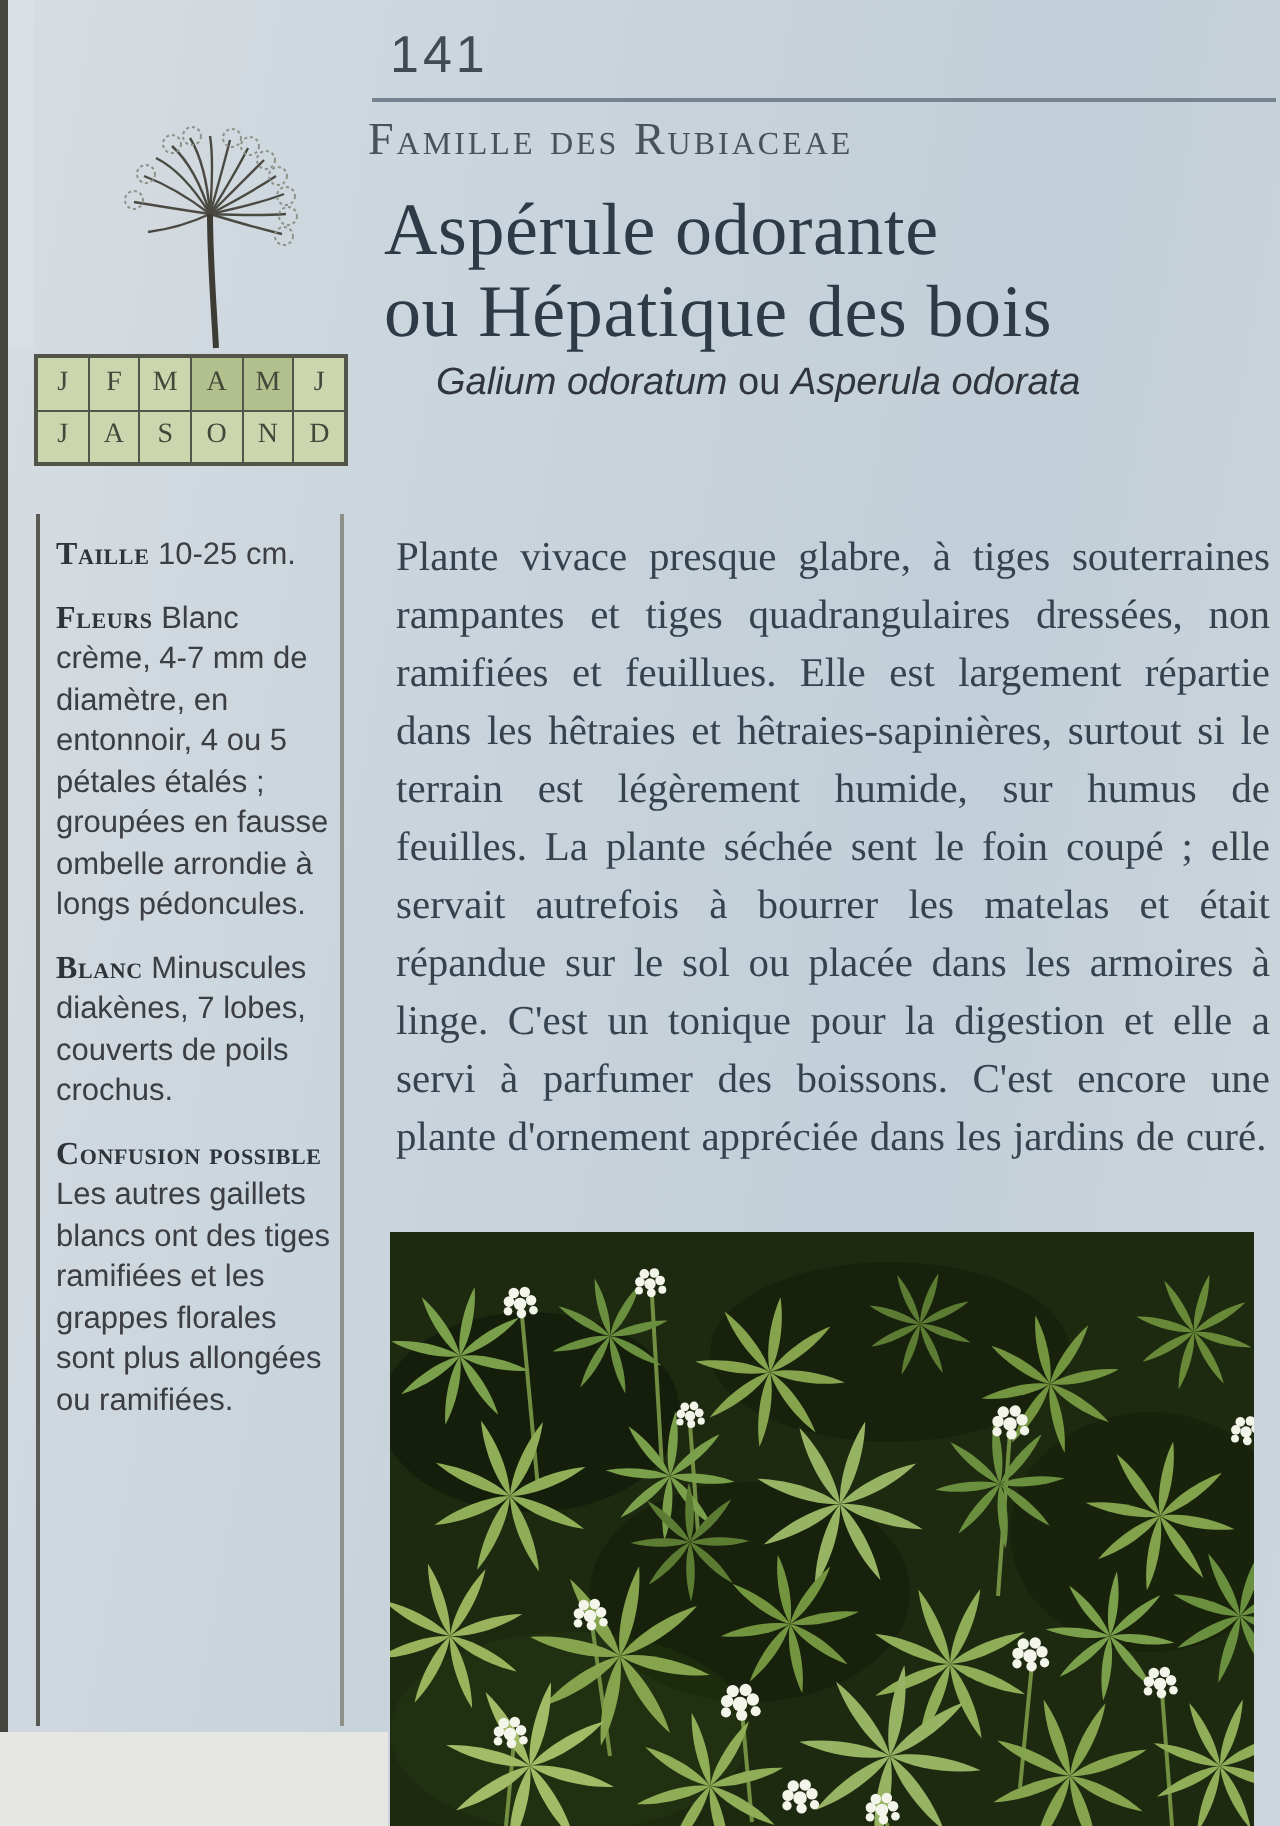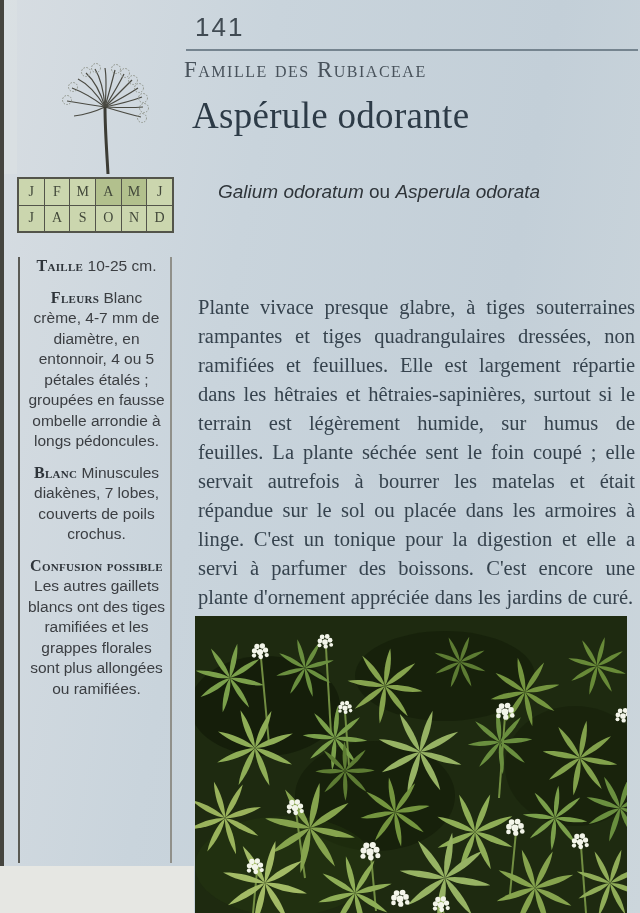--- a/index.html
+++ b/index.html
@@ -46,32 +46,32 @@
   #calendar .cell {
     background:#cbd6ae; display:flex; align-items:center; justify-content:center;
     font-size:14px; color:#42483a;
   }
   #calendar .cell.hl { background:#b2c08d; }
 
   
   #rule-sidebar-left  { position:absolute; left:18px;  top:257px; width:2px;   height:606px; background:#5a5a54; }
   #rule-sidebar-right { position:absolute; left:170px; top:257px; width:1.5px; height:606px; background:#90908a; }
   #sidebar {
-    position:absolute; left:28px; top:256px; width:137px;
-    font-family:"Liberation Sans", sans-serif; font-size:15.5px; line-height:20.5px; color:#3b3e42;text-align:center;
+    position:absolute; left:28px; top:268px; width:137px;
+    font-family:"Liberation Sans", sans-serif; font-size:15.5px; line-height:20.5px; color:#3b3e42;
   }
   #sidebar .entry { margin:0 0 11px 0; }
   #sidebar .lbl {
     font-family:"Liberation Serif", serif; font-variant:small-caps; font-weight:600;
     font-size:16px; letter-spacing:.3px; color:#2e343a;
   }
 
   
   #main-description {
-    position:absolute; left:198px; top:272px; width:437px;
+    position:absolute; left:198px; top:244px; width:437px;
     font-size:20.5px; line-height:29px; color:#36434e; text-align:justify; word-spacing:.5px;
   }
 
   
   #plant-photo { position:absolute; left:195px; top:616px; width:432px; height:297px; background:#1e2a10; }
   #plant-photo svg { display:block; }
 </style>
 </head>
 <body>
 
@@ -79,20 +79,21 @@
 
   <div id="edge-left"></div>
   <div id="corner-top-left"></div>
 
   <div id="page-number">141</div>
   <div id="header-rule"></div>
   <div id="family-label">Famille des Rubiaceae</div>
 
   <div id="plant-title">
     <div>Aspérule odorante</div>
+    <div>ou Hépatique des bois</div>
   </div>
 
   <div id="plant-subtitle">
     <span class="it">Galium odoratum</span>
     <span>ou</span>
     <span class="it">Asperula odorata</span>
   </div>
 
   <svg id="seed-head" viewBox="0 0 106 118">
     <g stroke="#4a4a42" stroke-width="1.2" fill="none">

